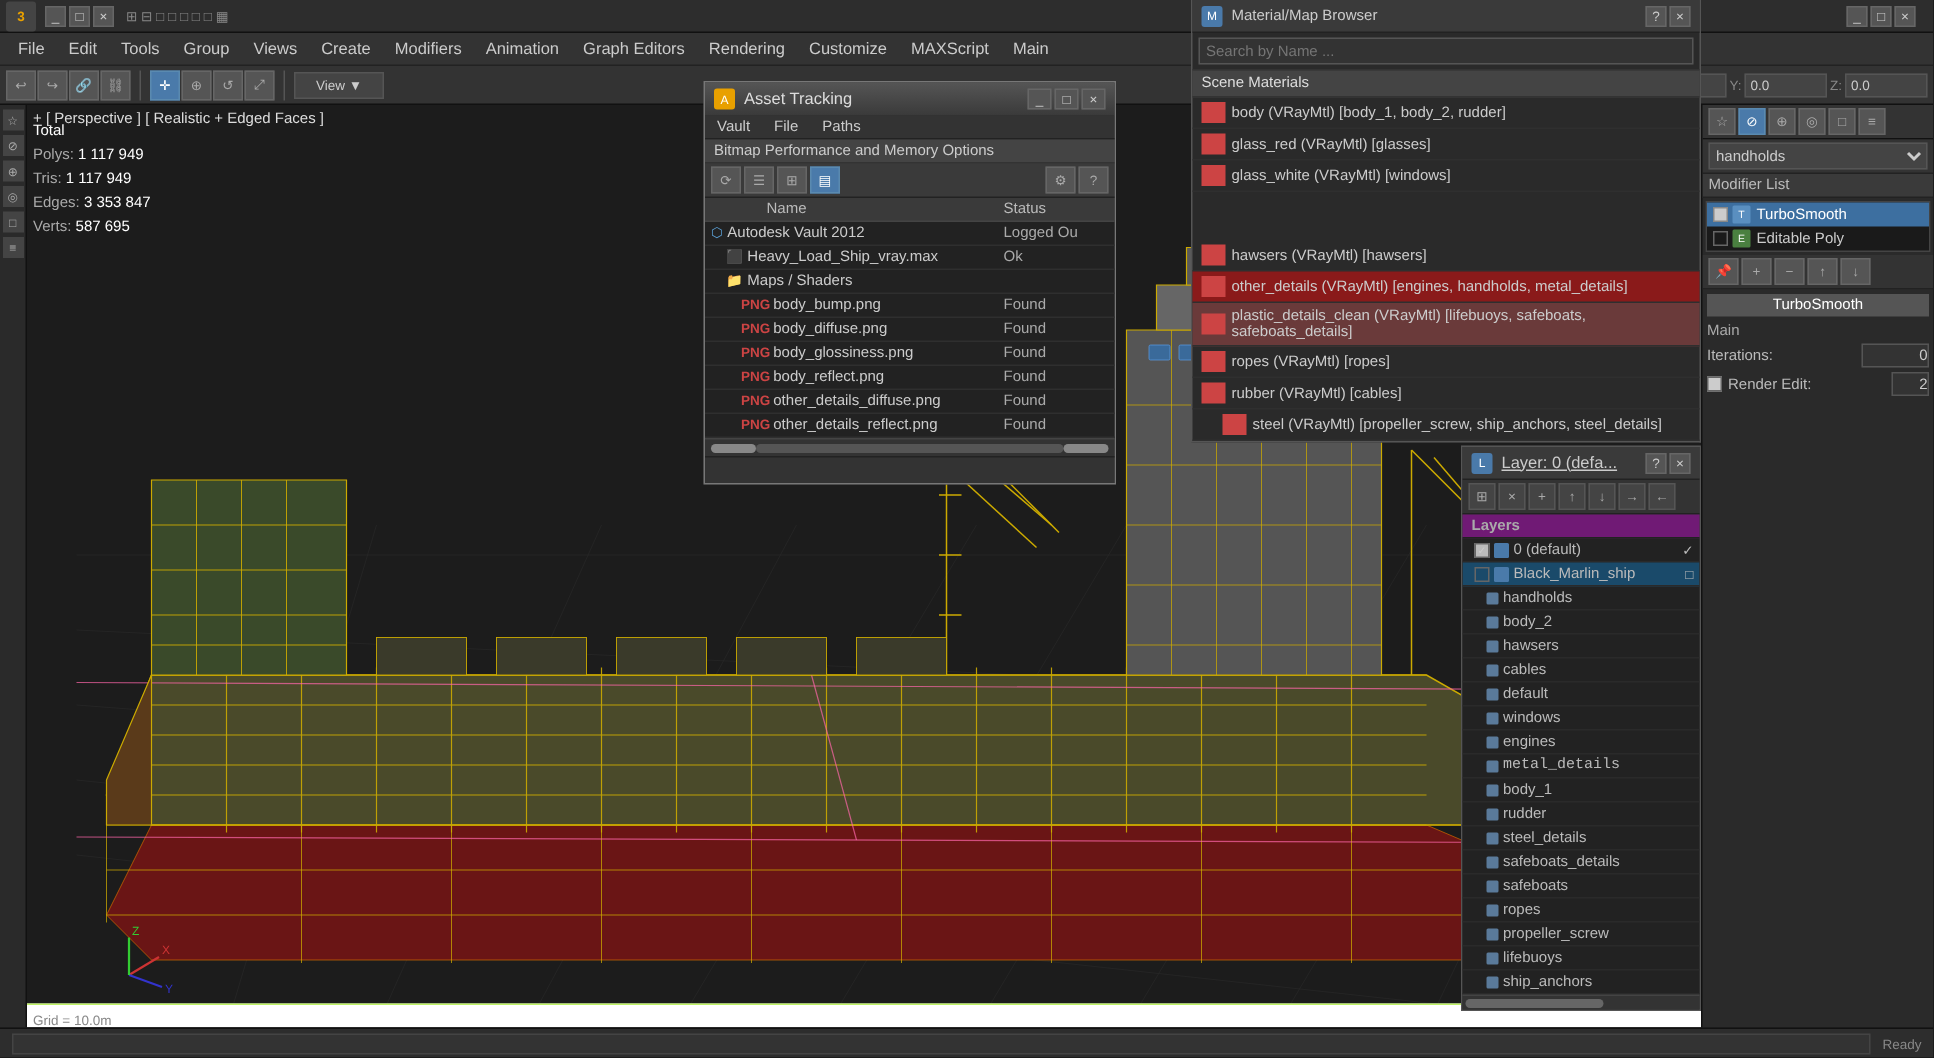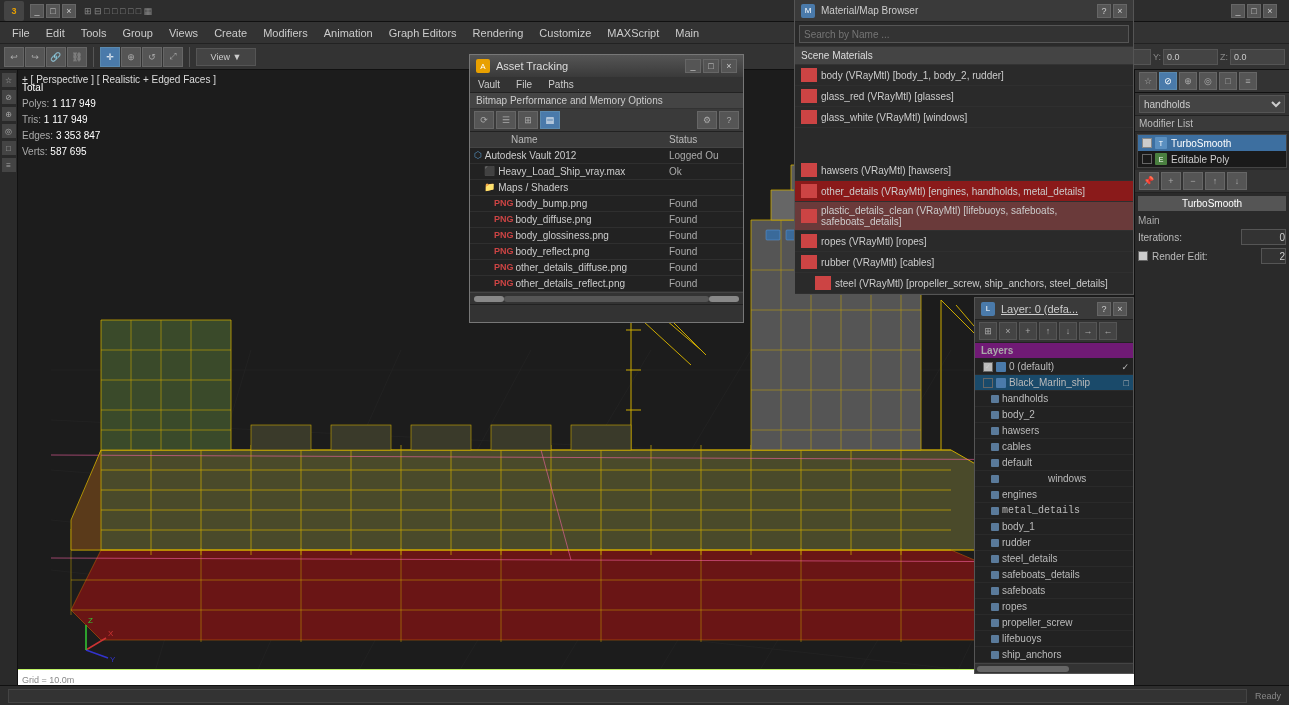--- a/index.html
+++ b/index.html
@@ -467,21 +467,21 @@
         <span style="color:#bbb;font-size:10px;">cables</span>
       </div>
       <div style="display:flex;align-items:center;padding:2px 4px;border-bottom:1px solid #2a2a2a;cursor:pointer;">
         <span style="display:inline-block;width:12px;"></span>
         <div style="width:8px;height:8px;background:#5a7a9a;border-radius:1px;margin-right:3px;"></div>
         <span style="color:#bbb;font-size:10px;">default</span>
       </div>
       <div style="display:flex;align-items:center;padding:2px 4px;border-bottom:1px solid #2a2a2a;cursor:pointer;">
         <span style="display:inline-block;width:12px;"></span>
         <div style="width:8px;height:8px;background:#5a7a9a;border-radius:1px;margin-right:3px;"></div>
-        <span style="color:#bbb;font-size:10px;margin-left:46px;">windows</span>
+        <span style="color:#bbb;font-size:10px;">windows</span>
       </div>
       <div style="display:flex;align-items:center;padding:2px 4px;border-bottom:1px solid #2a2a2a;cursor:pointer;">
         <span style="display:inline-block;width:12px;"></span>
         <div style="width:8px;height:8px;background:#5a7a9a;border-radius:1px;margin-right:3px;"></div>
         <span style="color:#bbb;font-size:10px;">engines</span>
       </div>
       <div style="display:flex;align-items:center;padding:2px 4px;border-bottom:1px solid #2a2a2a;cursor:pointer;font-family:Liberation Mono, monospace;">
         <span style="display:inline-block;width:12px;"></span>
         <div style="width:8px;height:8px;background:#5a7a9a;border-radius:1px;margin-right:3px;"></div>
         <span style="color:#bbb;font-size:10px;">metal_details</span>

